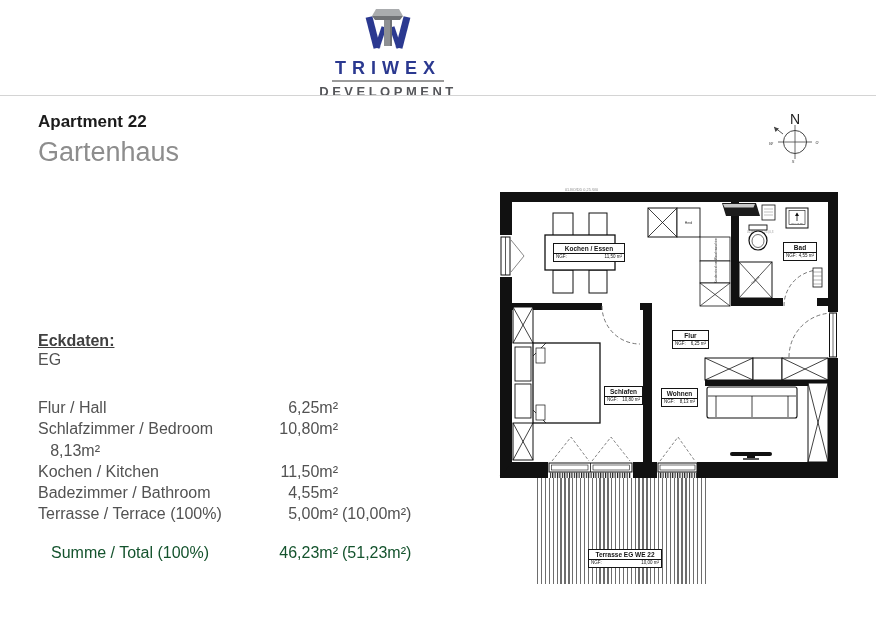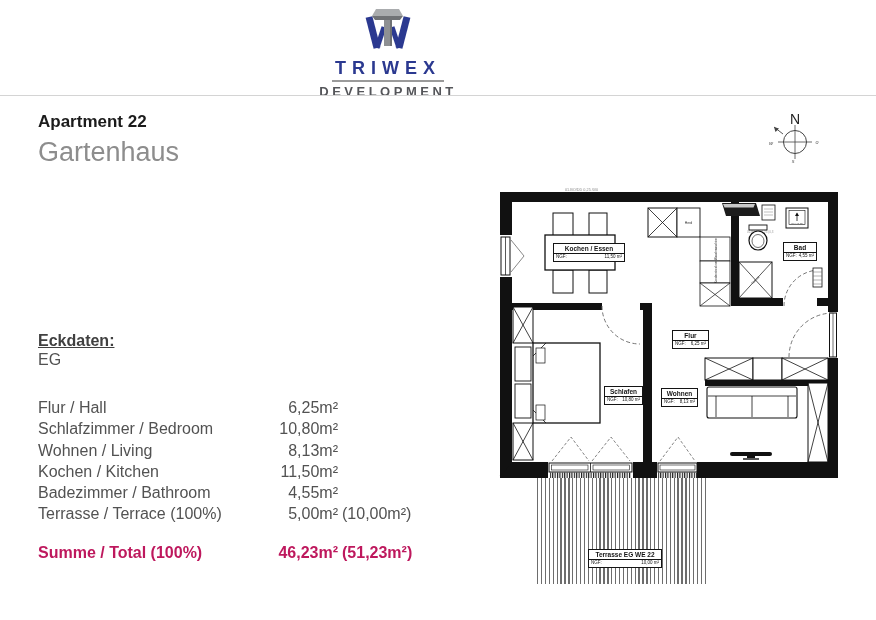--- a/index.html
+++ b/index.html
@@ -18,21 +18,21 @@
   .title-sub{font-size:27px;font-weight:400;color:#8d8d8d;margin:6px 0 0;line-height:1.1;}
   
   .eckdaten{position:absolute;left:38px;top:332px;width:368px;color:#525252;font-size:16px;}
   .eck-heading{font-weight:700;text-decoration:underline;color:#404040;}
   .eck-floor{margin-top:1px;}
   .eck-rows{margin-top:30px;}
   .eck-row{display:flex;height:21.3px;}
   .eck-row .lbl{flex:1;}
   .eck-row .val{width:62px;text-align:right;white-space:nowrap;}
   .eck-row .ext{width:64px;padding-left:4px;white-space:nowrap;}
-  .eck-total{display:flex;margin-top:17px;font-weight:700;color:#be185d;}
+  .eck-total{display:flex;margin-top:17px;font-weight:400;color:#14532d;margin-left:13px;}
   
   .compass{position:absolute;left:757px;top:104px;width:78px;height:78px;}
   
   .plan{position:absolute;left:497px;top:186px;width:345px;height:416px;}
   .plan > svg{position:absolute;left:0;top:0;}
   .terrace{position:absolute;left:40px;top:292px;width:172px;height:106px;
            background:repeating-linear-gradient(90deg,#6d6d6d 0 1.3px,#ffffff 1.3px 3.9px);}
   .room-label{position:absolute;background:#fff;border:1px solid #141414;text-align:center;color:#141414;box-sizing:border-box;}
   .room-label .nm{font-size:6.5px;font-weight:700;line-height:1.15;padding:1px 2px 0.5px;white-space:nowrap;}
   .room-label .ngf{display:flex;justify-content:space-between;border-top:1px solid #141414;
@@ -90,21 +90,20 @@
         <div class="lbl">Flur / Hall</div>
         <div class="val">6,25m²</div>
         <div class="ext"></div>
       </div>
       <div class="eck-row">
         <div class="lbl">Schlafzimmer  / Bedroom</div>
         <div class="val">10,80m²</div>
         <div class="ext"></div>
       </div>
       <div class="eck-row">
-        <div class="lbl">Wohnen / Living</div>
         <div class="val">8,13m²</div>
         <div class="ext"></div>
       </div>
       <div class="eck-row">
         <div class="lbl">Kochen / Kitchen</div>
         <div class="val">11,50m²</div>
         <div class="ext"></div>
       </div>
       <div class="eck-row">
         <div class="lbl">Badezimmer / Bathroom</div>

